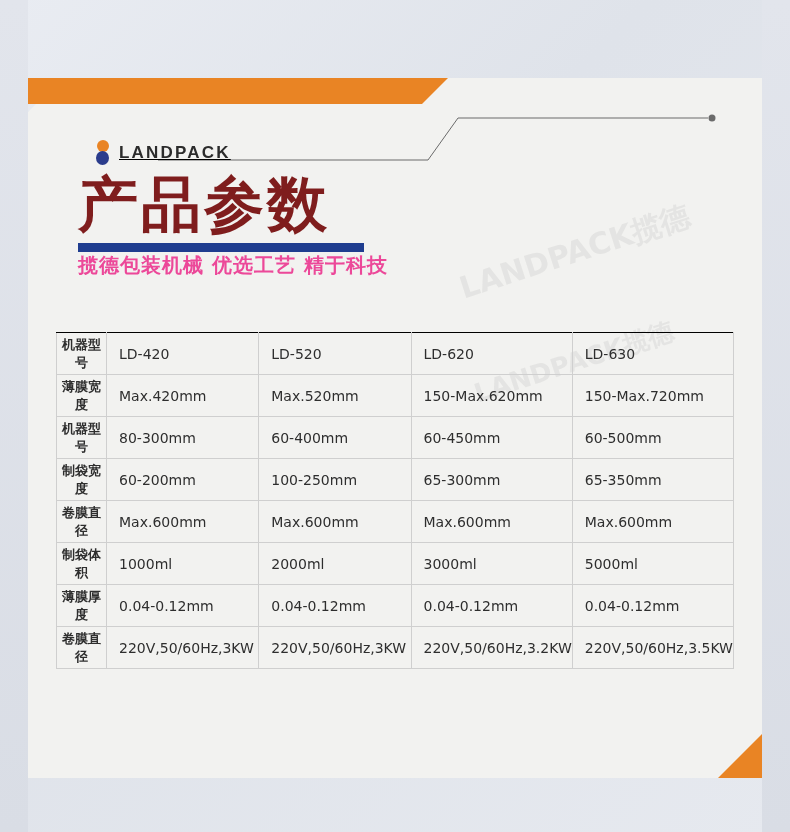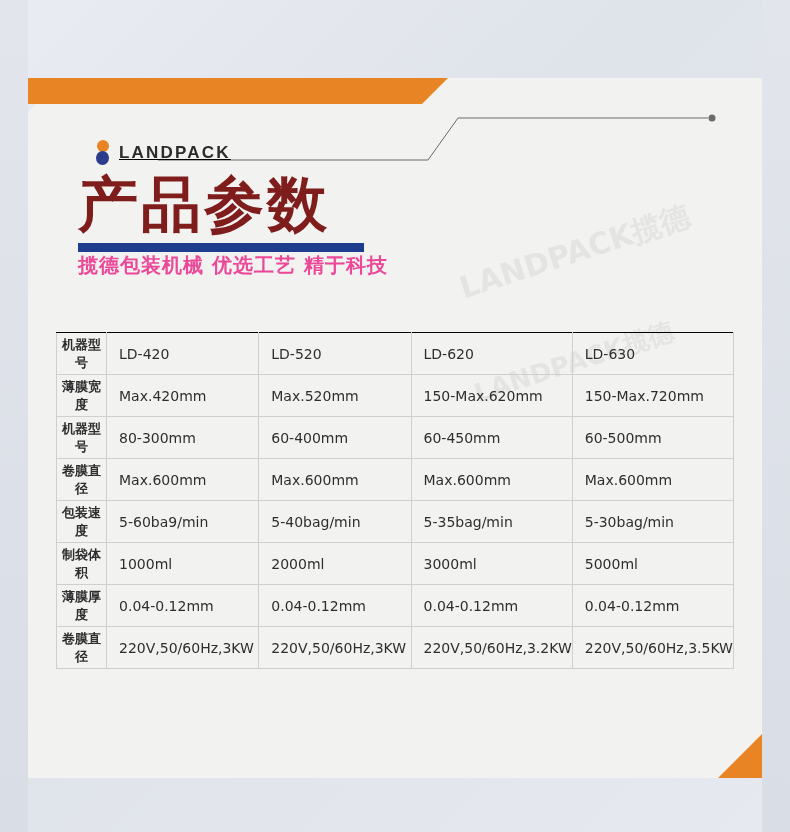--- a/index.html
+++ b/index.html
@@ -228,32 +228,32 @@
           <td class="val">150-Max.720mm</td>
         </tr>
         <tr>
           <td class="rowhead">机器型号</td>
           <td class="val">80-300mm</td>
           <td class="val">60-400mm</td>
           <td class="val">60-450mm</td>
           <td class="val">60-500mm</td>
         </tr>
         <tr>
+          <td class="rowhead">制袋宽度</td>
+          <td class="val">60-200mm</td>
+          <td class="val">100-250mm</td>
+          <td class="val">65-300mm</td>
+          <td class="val">65-350mm</td>
+        </tr>
+        <tr>
           <td class="rowhead">卷膜直径</td>
           <td class="val">Max.600mm</td>
           <td class="val">Max.600mm</td>
           <td class="val">Max.600mm</td>
           <td class="val">Max.600mm</td>
-        </tr>
-        <tr>
-          <td class="rowhead">包装速度</td>
-          <td class="val">5-60ba9/min</td>
-          <td class="val">5-40bag/min</td>
-          <td class="val">5-35bag/min</td>
-          <td class="val">5-30bag/min</td>
         </tr>
         <tr>
           <td class="rowhead">制袋体积</td>
           <td class="val">1000ml</td>
           <td class="val">2000ml</td>
           <td class="val">3000ml</td>
           <td class="val">5000ml</td>
         </tr>
         <tr>
           <td class="rowhead">薄膜厚度</td>

